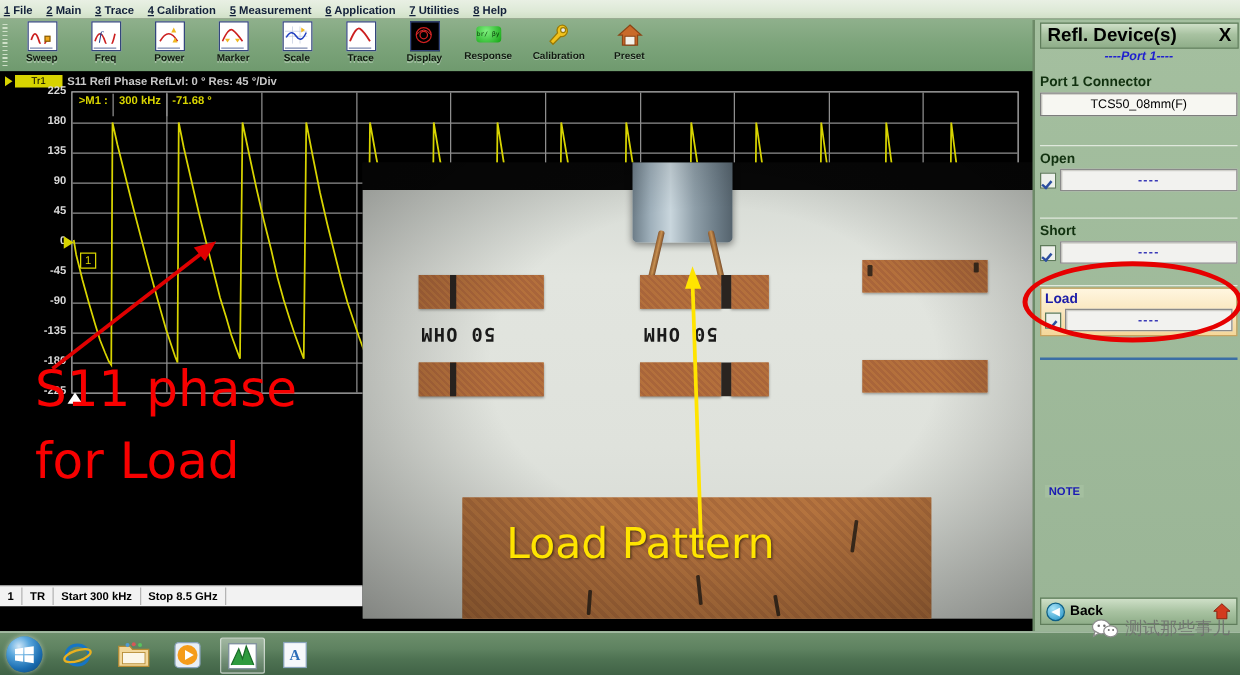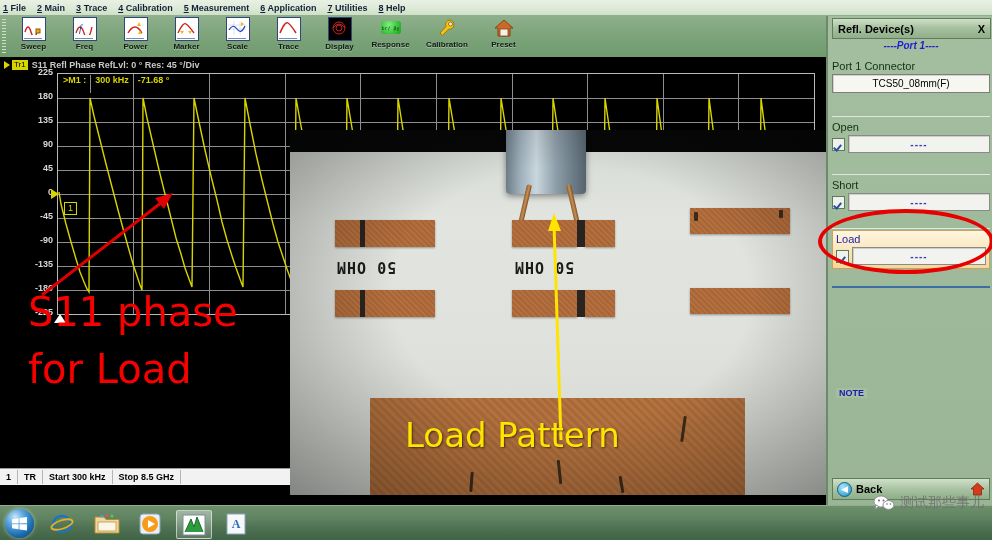--- a/index.html
+++ b/index.html
@@ -27,21 +27,21 @@
   .tb-ico{width:22px;height:22px;margin-top:1px;border:1px solid #33467c;background:#fff;position:relative;overflow:hidden;}
   .tb-lbl{font-size:8px;color:#101a10;margin-top:1px;font-weight:600;text-shadow:0 1px 0 rgba(255,255,255,.35);}
 
   .wave{position:absolute;left:1px;top:3px;width:18px;height:14px;}
   .tb-ico .base{position:absolute;left:1px;bottom:1px;width:18px;height:1px;background:#7d8ab0;}
 
   
   .graph{position:absolute;left:0;top:57px;width:992px;height:410px;background:#000;}
   .trace-hdr{position:absolute;left:4px;top:2px;display:flex;align-items:center;height:11px;}
   .tri{width:0;height:0;border-left:6px solid #d8d400;border-top:4px solid transparent;border-bottom:4px solid transparent;margin-right:2px;}
-  .tr-badge{background:#d8d400;color:#000;font-size:8px;font-weight:400;padding:0 2px;line-height:10px;}
+  .tr-badge{background:#d8d400;color:#000;font-size:8px;font-weight:400;padding:0 13px;line-height:10px;}
   .tr-text{color:#c8c8c8;font-size:9px;margin-left:4px;font-weight:600;white-space:nowrap;}
 
   .plot{position:absolute;left:57px;top:16px;width:756px;height:240px;border:1px solid #b9b9b9;background:#000;}
   .gridv{position:absolute;top:0;bottom:0;width:1px;background:#8e8e8e;}
   .gridh{position:absolute;left:0;right:0;height:1px;background:#8e8e8e;}
 
   .ylab{position:absolute;right:0;font-size:9px;color:#d8d8d8;text-align:right;width:34px;font-weight:600;}
   .yaxis{position:absolute;left:15px;top:16px;width:38px;height:240px;}
 
   .mk-row{position:absolute;left:1px;top:1px;height:18px;display:flex;color:#d8d400;font-size:9px;font-weight:600;}
@@ -57,24 +57,24 @@
   .sb-cell{font-size:9px;color:#000;padding:0 6px;height:14px;display:flex;align-items:center;font-weight:700;border-right:1px solid #b4b4b4;}
   .sb-cell.plain{font-weight:600;border-right:none;}
   .sb-wide{flex:1;justify-content:flex-end;padding-right:40px;border-right:1px solid #b4b4b4;}
 
   
   .sidebar{position:absolute;left:826px;top:16px;width:166px;height:489px;
     background:linear-gradient(to bottom,#a4bf9f,#9ab596);border-left:2px solid #6d8a68;}
   .sb-title{position:absolute;left:4px;top:2px;right:3px;height:19px;
     background:linear-gradient(to bottom,#cfe0c8,#a8c2a1 45%,#8fae89);
     border:1px solid #5f7d5b;display:flex;align-items:center;justify-content:space-between;padding:0 5px;}
-  .sb-title span{font-size:11px;font-weight:700;color:#000;}
+  .sb-title span{font-size:15px;font-weight:700;color:#000;}
   .sb-port{position:absolute;left:0;right:0;top:24px;text-align:center;font-size:10px;color:#1f1fd0;font-weight:700;font-style:italic;}
   .sb-grp{position:absolute;left:4px;right:4px;}
-  .sb-grp .lbl{font-size:11px;font-weight:400;color:#11310f;margin-bottom:2px;}
+  .sb-grp .lbl{font-size:11px;font-weight:700;color:#11310f;margin-bottom:2px;}
   .sb-field{height:17px;background:#f7f7f2;border:1px solid #7d7d7d;box-shadow:inset 1px 1px 0 #d3d3cc;
     display:flex;align-items:center;justify-content:center;font-size:10px;font-weight:400;color:#000;}
   .sb-row{display:flex;align-items:center;gap:3px;}
   .cbx{width:11px;height:11px;background:#eef1ec;border:1px solid #5d7a59;position:relative;flex:none;}
   .cbx:after{content:"";position:absolute;left:2px;top:4px;width:3px;height:6px;border:solid #2b4fa0;border-width:0 2px 2px 0;transform:rotate(40deg);}
   .sb-dash{flex:1;height:16px;background:#f2f2ef;border:1px solid #8a8a8a;box-shadow:inset 1px 1px 0 #cfcfc9;
     display:flex;align-items:center;justify-content:center;font-size:10px;color:#3a3ab8;font-weight:700;letter-spacing:1px;}
   .sep{position:absolute;left:4px;right:4px;height:1px;background:#dfe8dc;}
 
   .load-grp{background:linear-gradient(to bottom,#fff6e0,#f5d79a);border:1px solid #c9a35e;padding:2px 3px 3px 3px;}

